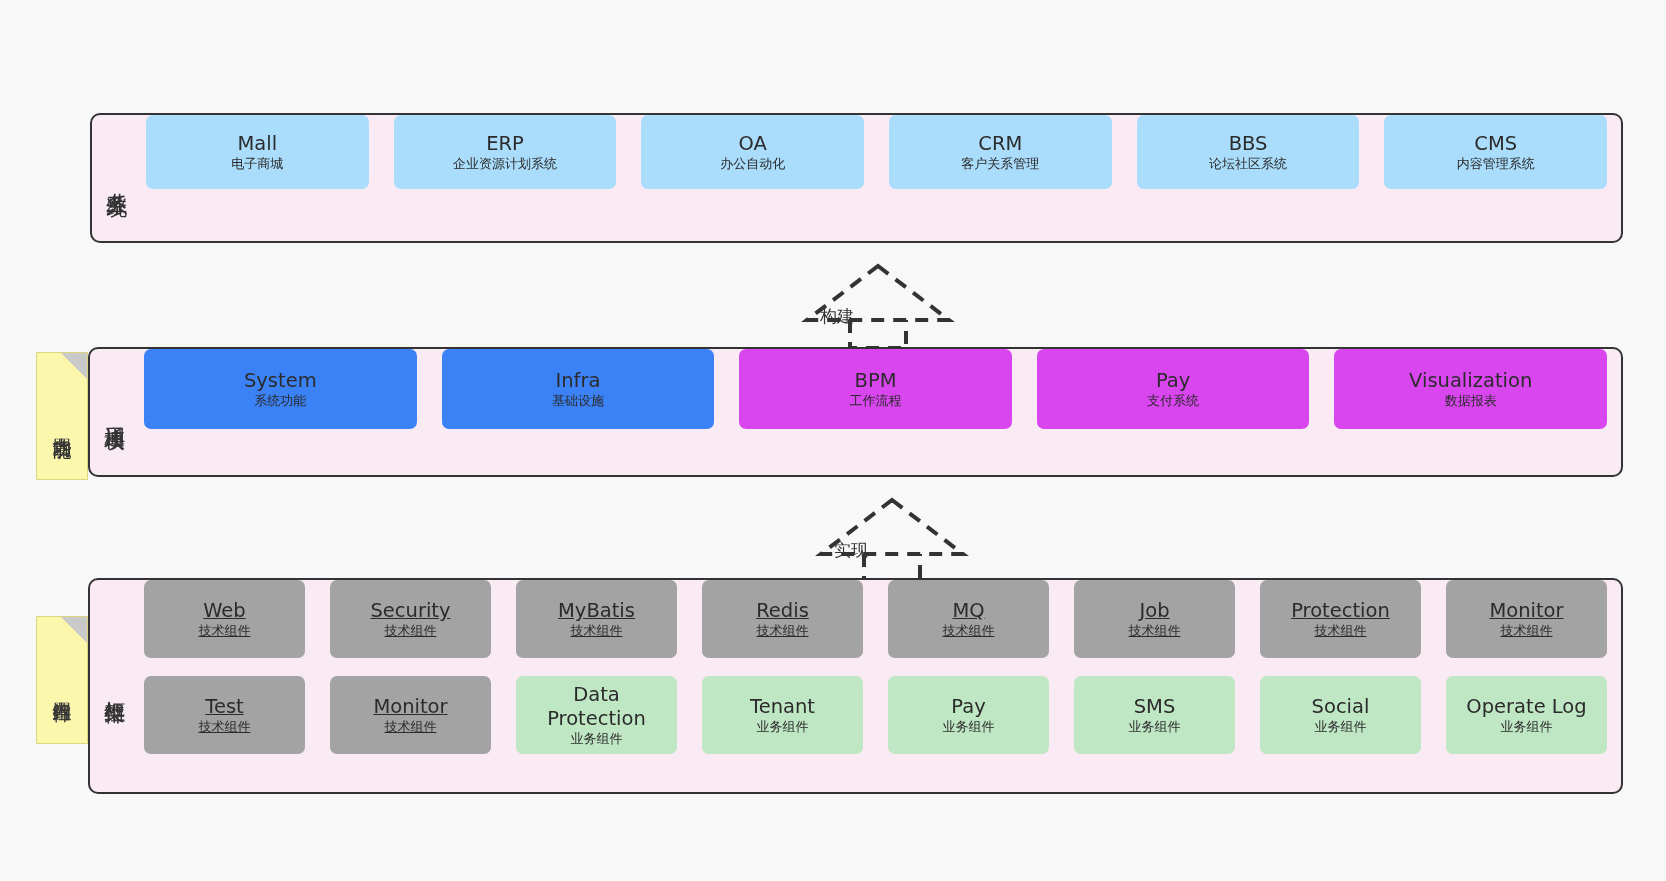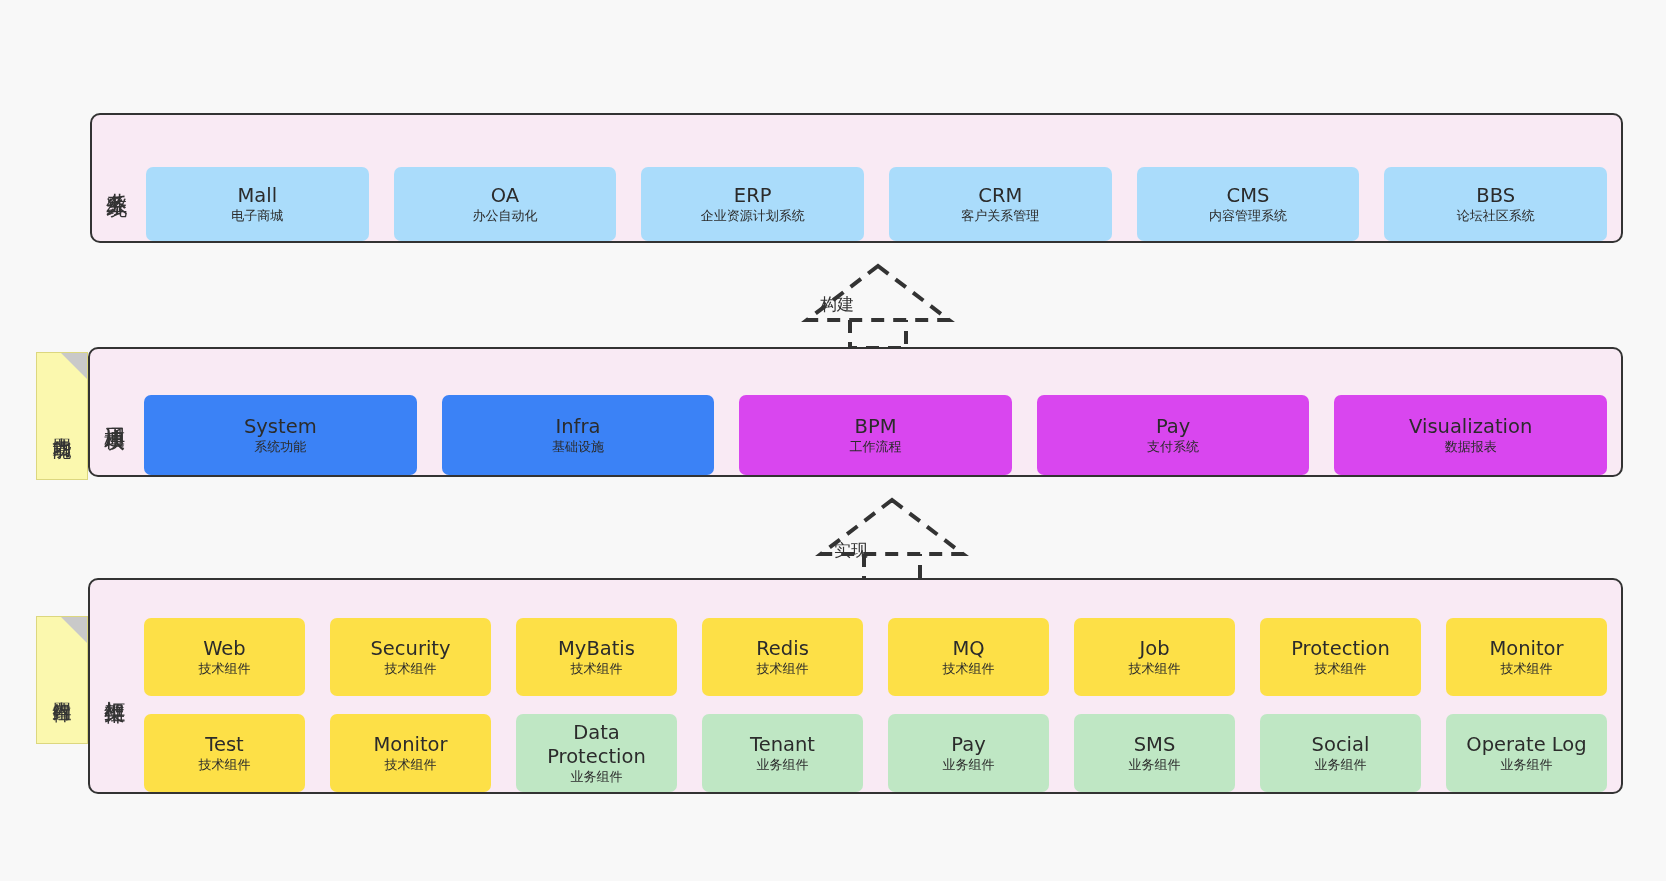--- a/index.html
+++ b/index.html
@@ -46,23 +46,23 @@
     color: #333333;
     writing-mode: vertical-rl;
     text-orientation: upright;
     white-space: nowrap;
   }
 
   .layer-body {
     flex: 1 1 auto;
     display: flex;
     flex-direction: column;
-    justify-content: flex-end;
+    justify-content: flex-start;
     gap: 18px;
-    padding: 8px 14px 0 6px;
+    padding: 0 14px 0 6px;
     box-sizing: border-box;
   }
 
   .row {
     display: flex;
     gap: 25px;
     align-items: stretch;
   }
 
   
@@ -79,21 +79,21 @@
     color: #2b2b2b;
     box-sizing: border-box;
     padding: 4px 6px;
   }
   .node .n-en { font-size: 19.5px; }
   .node .n-cn { font-size: 13px; }
 
   .node.blue        { background: #aadcfb; }
   .node.red         { background: #3b82f6; }
   .node.pink        { background: #d946ef; }
-  .node.green       { background: #fde047; }
+  .node.green       { background: #a3a3a3; text-decoration: underline; }
   .node.lightgreen  { background: #bfe7c4; }
 
   
   .note {
     position: absolute;
     background: #fbf8ae;
     border: 1px solid #dcd77f;
     box-sizing: border-box;
     display: flex;
     align-items: center;
@@ -138,51 +138,51 @@
 
   <div class="layer" id="layer-business" style="left:90px; top:113px; width:1533px; height:130px;">
     <div class="layer-title">业务系统</div>
     <div class="layer-body">
       <div class="row" style="height:74px;">
         <div class="node blue">
           <span class="n-en">Mall</span>
           <span class="n-cn">电子商城</span>
         </div>
         <div class="node blue">
+          <span class="n-en">ERP</span>
+          <span class="n-cn">企业资源计划系统</span>
+        </div>
+        <div class="node blue">
           <span class="n-en">OA</span>
           <span class="n-cn">办公自动化</span>
         </div>
         <div class="node blue">
-          <span class="n-en">ERP</span>
-          <span class="n-cn">企业资源计划系统</span>
-        </div>
-        <div class="node blue">
           <span class="n-en">CRM</span>
           <span class="n-cn">客户关系管理</span>
         </div>
         <div class="node blue">
+          <span class="n-en">BBS</span>
+          <span class="n-cn">论坛社区系统</span>
+        </div>
+        <div class="node blue">
           <span class="n-en">CMS</span>
           <span class="n-cn">内容管理系统</span>
         </div>
-        <div class="node blue">
-          <span class="n-en">BBS</span>
-          <span class="n-cn">论坛社区系统</span>
-        </div>
       </div>
     </div>
   </div>
 
   <div class="arrow" style="left:803px; top:262px;">
     <svg width="150" height="88" viewBox="0 0 150 88">
 
       <path d="M 75 4 L 146 58 L 4 58 Z" fill="#f8f8f8" stroke="#333333" stroke-width="4" stroke-dasharray="13 9" stroke-linejoin="miter"></path>
 
       <path d="M 47 58 L 47 86 L 103 86 L 103 58" fill="none" stroke="#333333" stroke-width="4" stroke-dasharray="13 9"></path>
     </svg>
-    <span class="arrow-label" style="left:17px; top:34px;">构建</span>
+    <span class="arrow-label" style="left:17px; top:46px;">构建</span>
   </div>
 
   <div class="note" style="left:36px; top:352px; width:52px; height:128px;">
     <span class="fold"></span>
     <span>内置功能</span>
   </div>
 
   <div class="layer" id="layer-common" style="left:88px; top:347px; width:1535px; height:130px;">
     <div class="layer-title">通用模块</div>
     <div class="layer-body">

